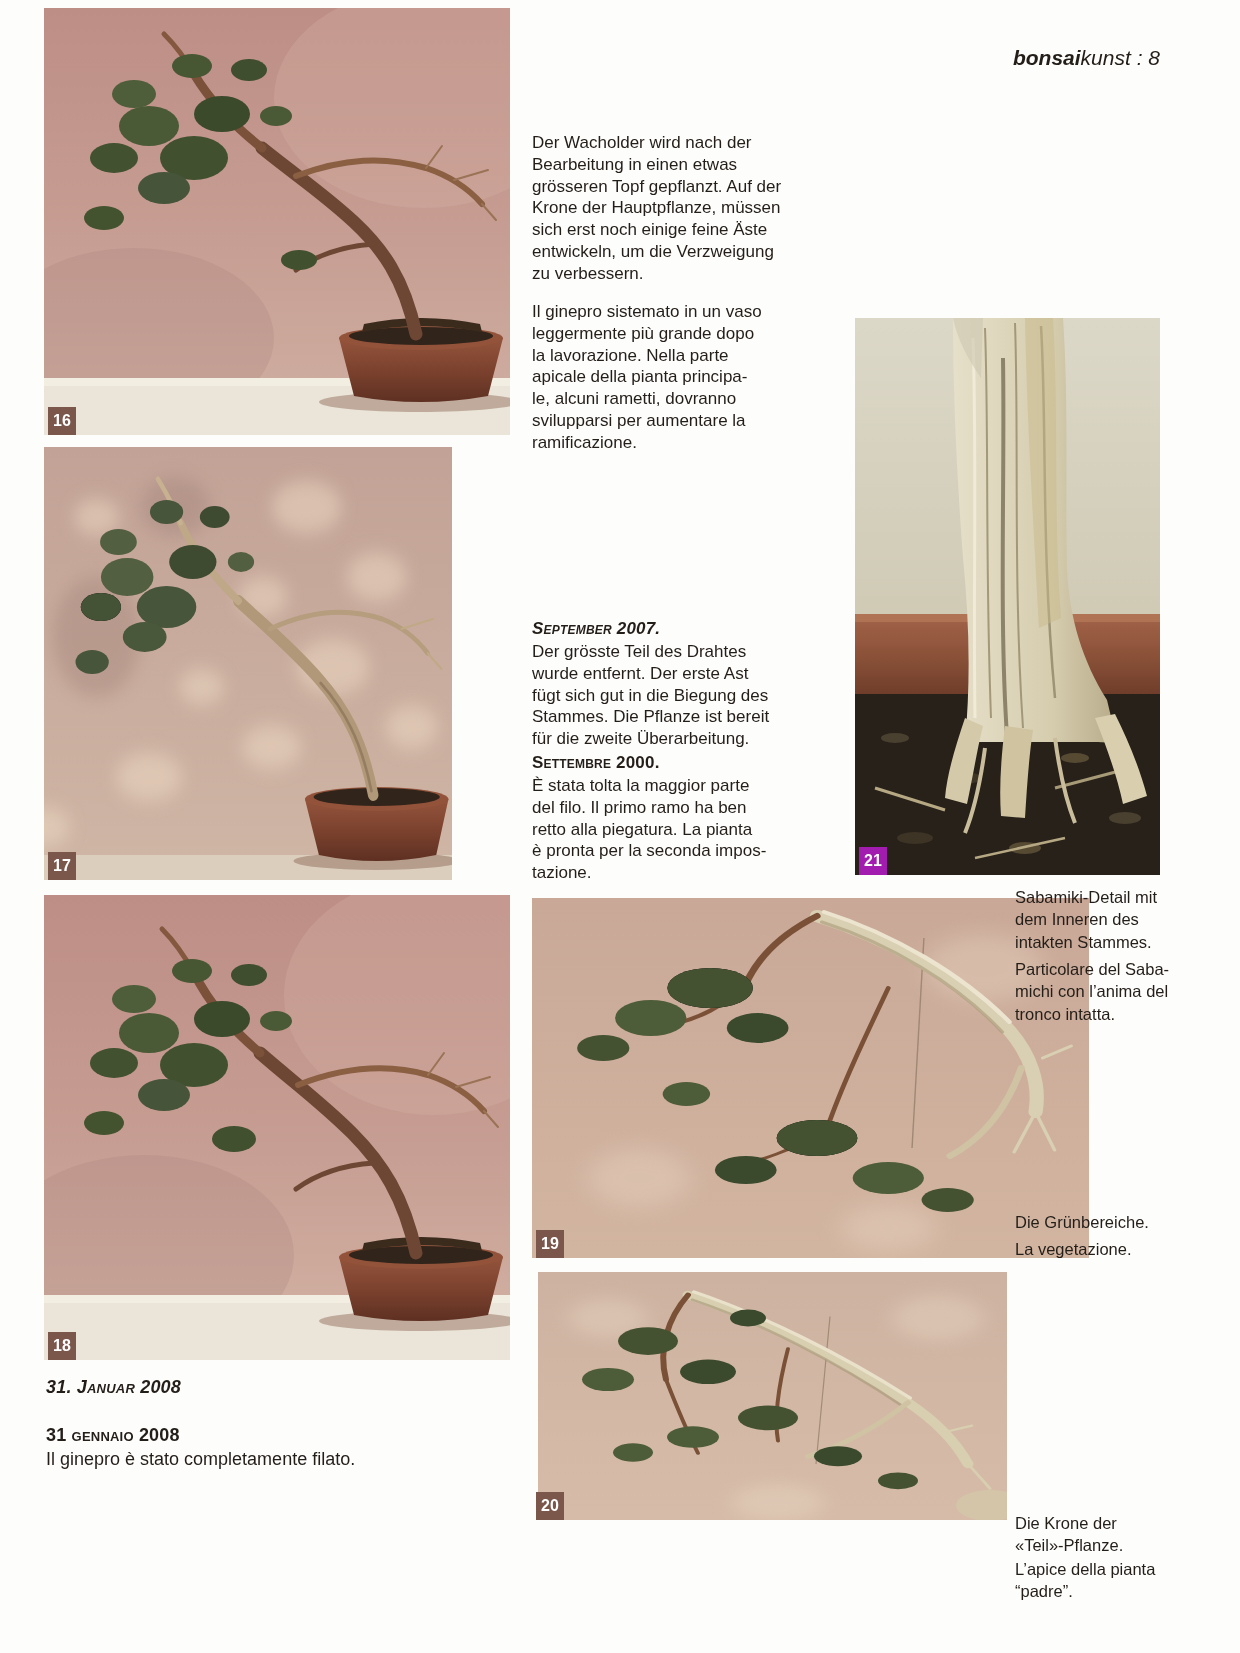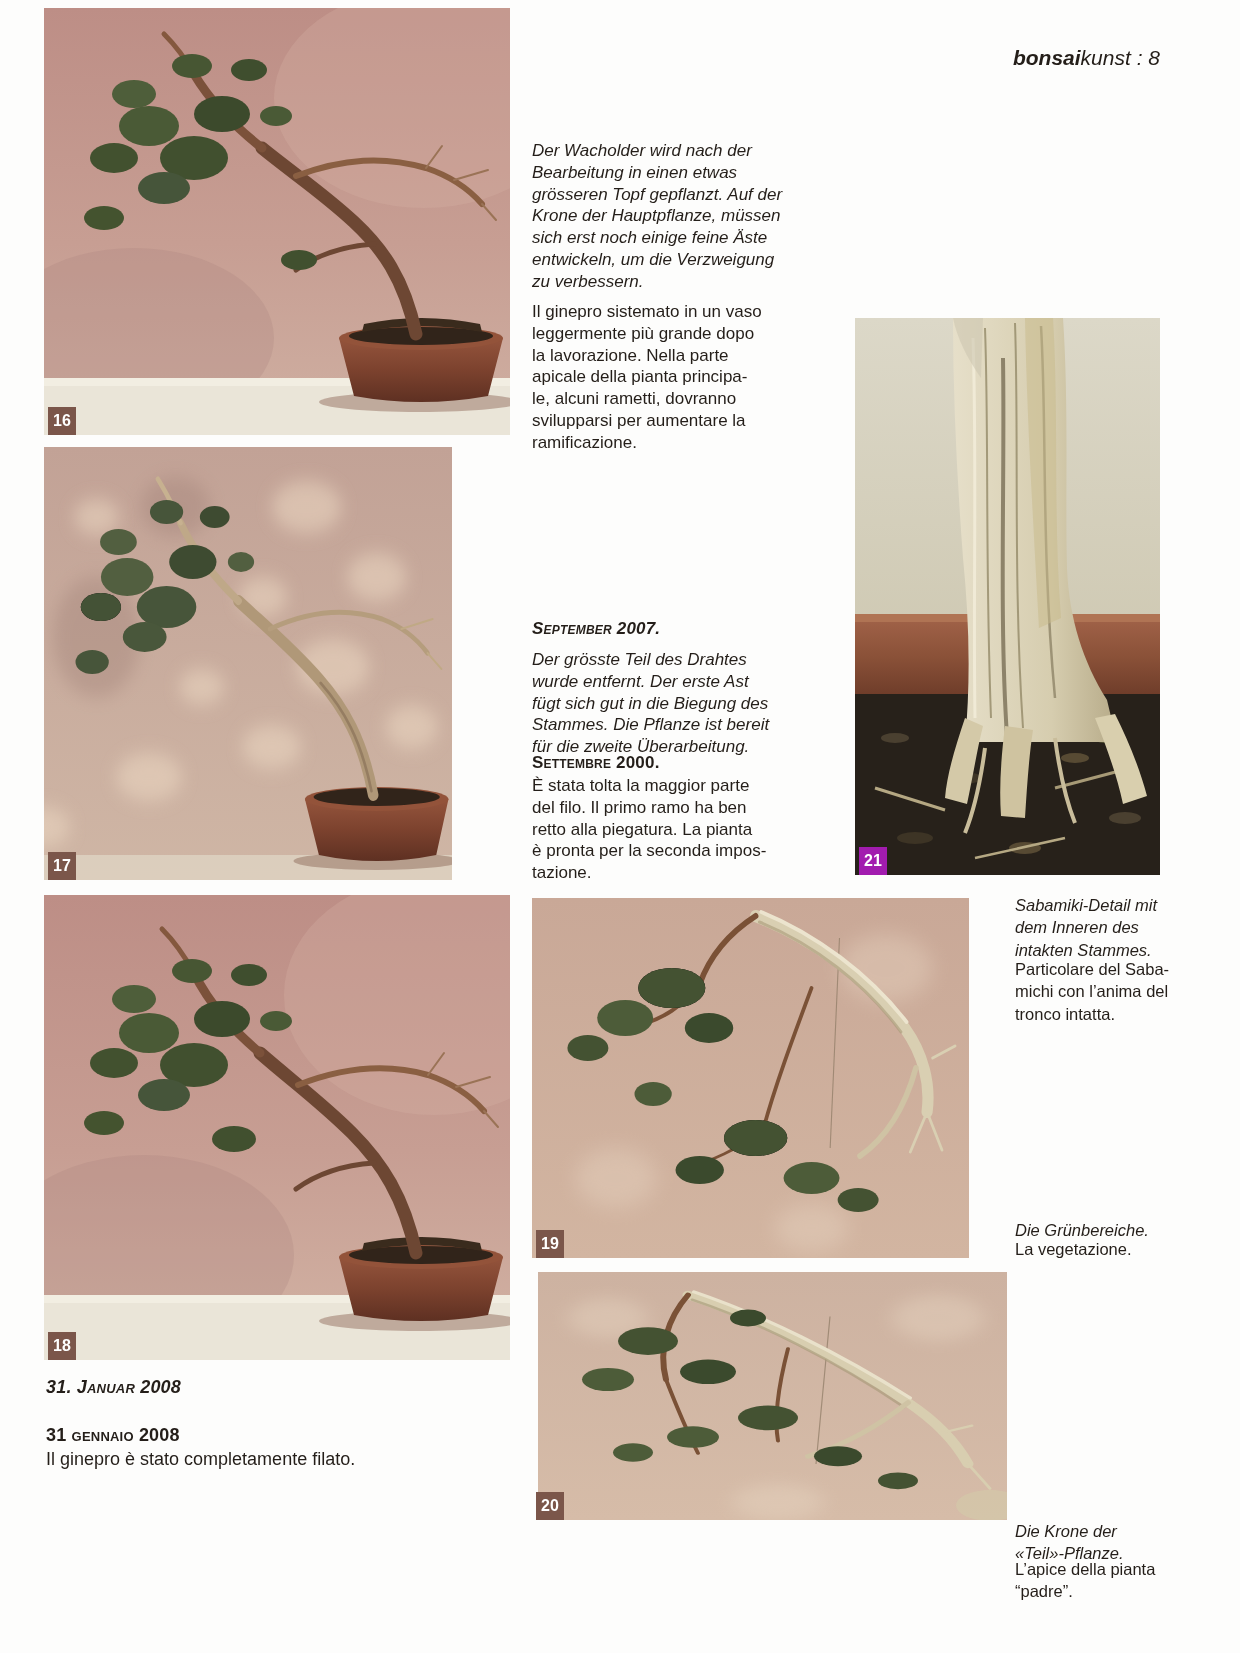--- a/index.html
+++ b/index.html
@@ -8,34 +8,34 @@
 
   .photo{position:absolute;overflow:hidden;}
   .photo svg{display:block;width:100%;height:100%;}
   .badge{position:absolute;left:4px;bottom:0;width:28px;height:28px;
          background:#7b564a;color:#fff;font-weight:700;font-size:16px;
          display:flex;align-items:center;justify-content:center;
          font-family:"Liberation Sans",sans-serif;}
 
   .txt{position:absolute;font-size:17px;line-height:21.8px;}
   .ln{display:block;white-space:nowrap;}
-  .de{font-style:italic;margin-top:8px;}
+  .de{}
   .it{font-style:normal;}
   .lbl-de{font-weight:700;font-style:italic;font-variant:small-caps;letter-spacing:.2px;}
   .lbl-it{font-weight:700;font-variant:small-caps;letter-spacing:.2px;}
 
   #header{position:absolute;left:815px;top:46px;width:345px;text-align:right;
           font-size:21px;font-style:italic;white-space:nowrap;}
   #header .bold{font-weight:700;}
 
   
   #photo16{left:44px;top:8px;width:466px;height:427px;}
   #photo17{left:44px;top:447px;width:408px;height:433px;}
   #photo18{left:44px;top:895px;width:466px;height:465px;}
-  #photo19{left:532px;top:898px;width:437px;height:360px;}
+  #photo19{left:532px;top:898px;width:557px;height:360px;}
   #photo20{left:532px;top:1272px;width:469px;height:248px;padding-left:6px;}
   #photo21{left:855px;top:318px;width:305px;height:557px;}
 
   
   #repot-de{left:532px;top:132px;width:310px;}
   #repot-it{left:532px;top:301px;width:310px;}
   #sep-label-de{left:532px;top:618px;width:310px;}
   #sep-de{left:532px;top:641px;width:310px;}
   #sep-label-it{left:532px;top:752px;width:310px;}
   #sep-it{left:532px;top:775px;width:310px;}

